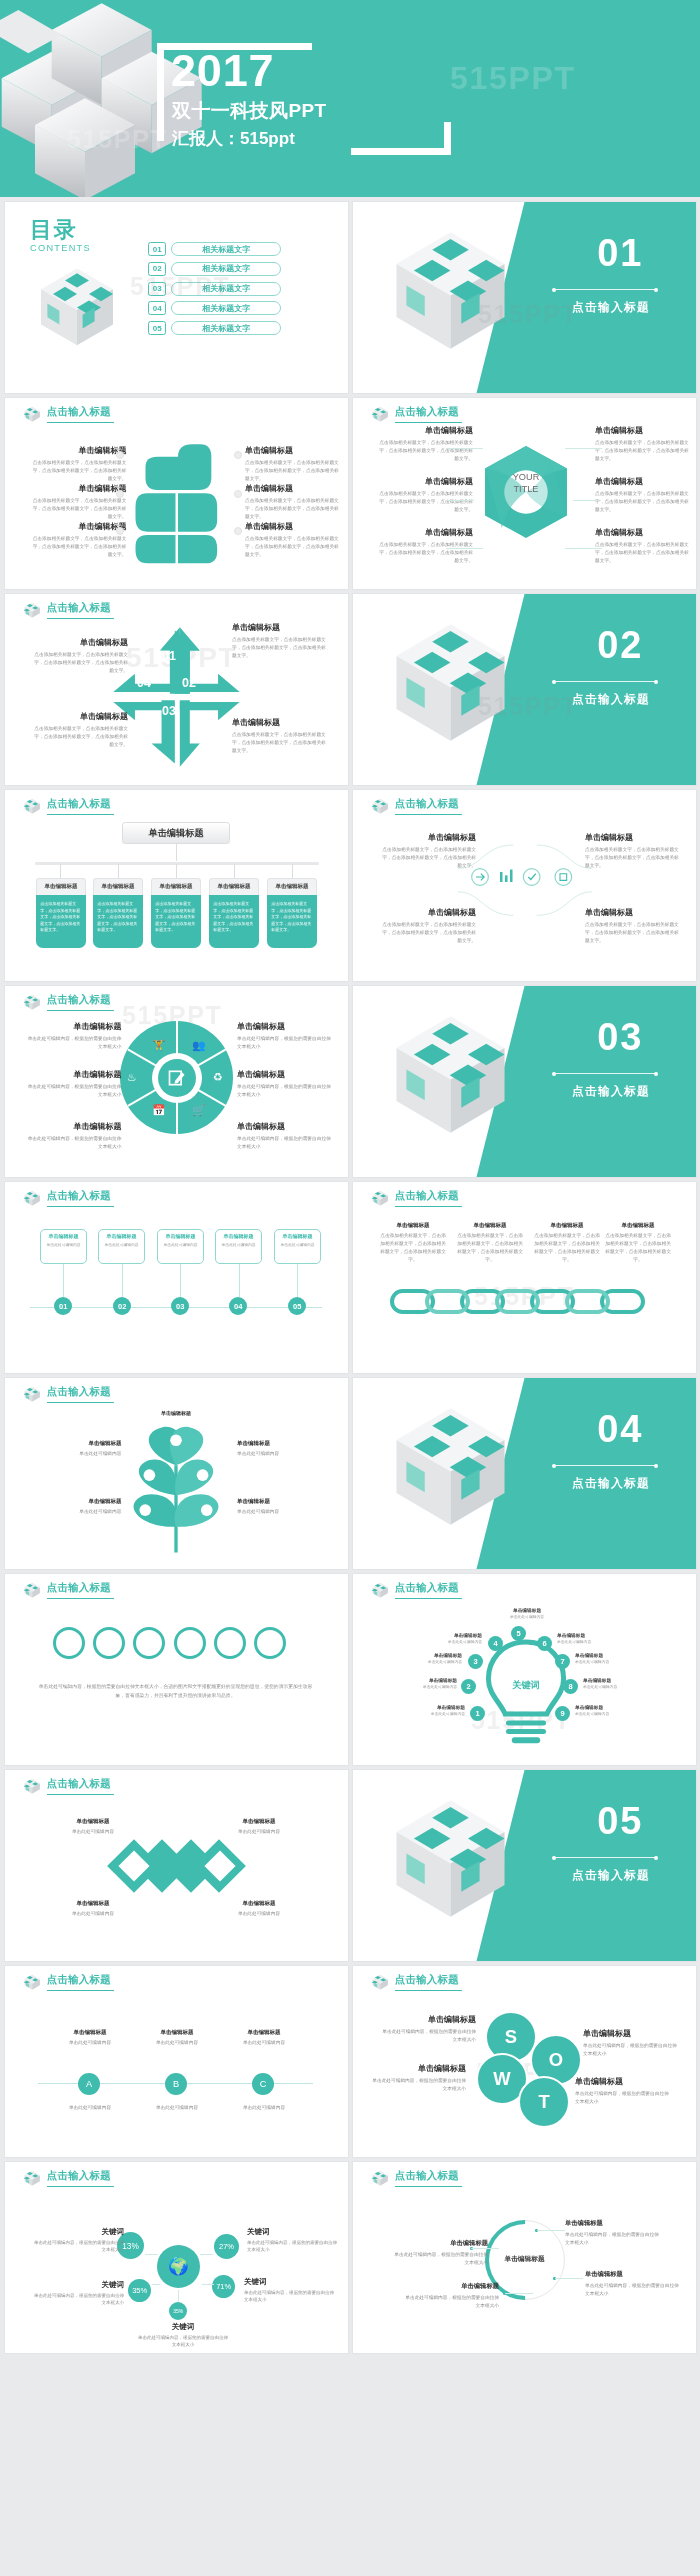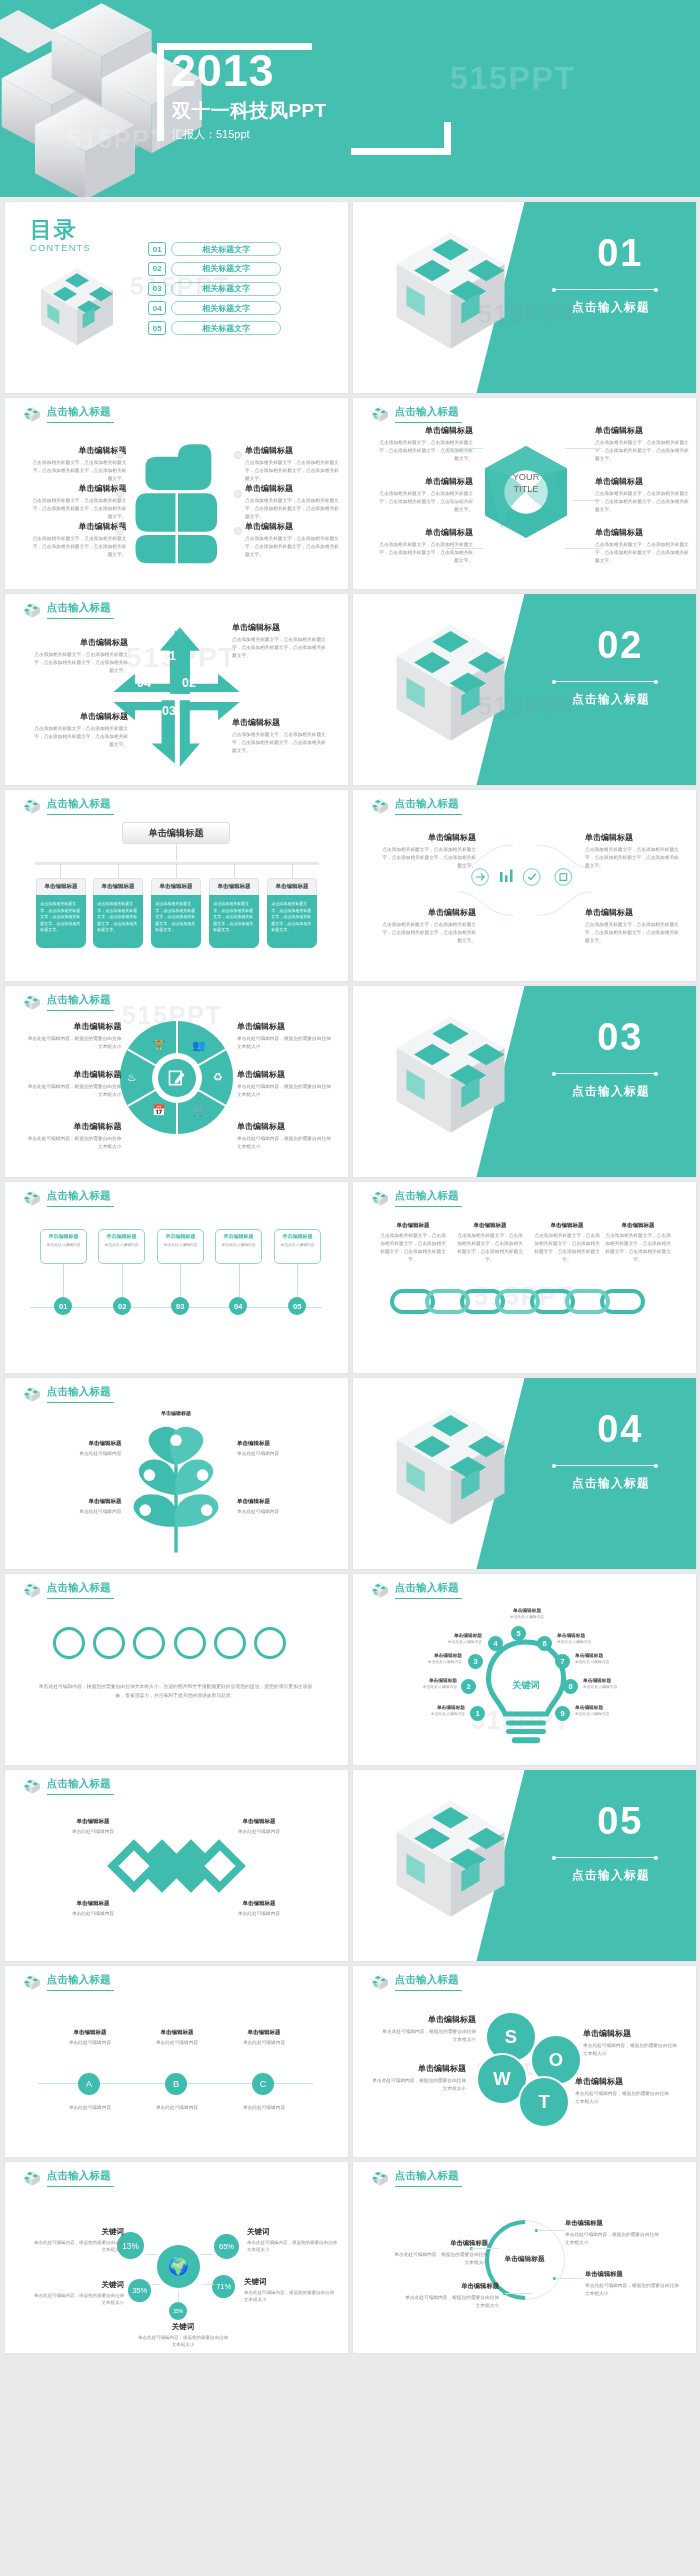--- a/index.html
+++ b/index.html
@@ -41,21 +41,21 @@
     font-size: 45px; font-weight: bold; color: #ffffff;
     letter-spacing: 0.8px; line-height: 1;
   }
   .cover-title {
     position: absolute; left: 172px; top: 98px;
     font-size: 19px; font-weight: bold; color: #ffffff;
     letter-spacing: 0.4px;
   }
   .cover-author {
     position: absolute; left: 172px; top: 127px;
-    font-size: 11px; font-weight: normal; color: #ffffff;
+    font-size: 17px; font-weight: bold; color: #ffffff;
   }
   .wm-cover {
     position: absolute; left: 450px; top: 60px;
     font-size: 32px; font-weight: bold;
     color: rgba(255,255,255,0.18);
     letter-spacing: 1.7px;
   }
   .wm-cover2 {
     position: absolute; left: 67px; top: 125px;
     font-size: 25px; font-weight: bold;
@@ -290,21 +290,21 @@
         <polygon points="60,176 120,144 180,176 120,208" fill="url(#cg1)"></polygon>
         <polygon points="60,176 120,208 120,266 60,234" fill="url(#cg2)"></polygon>
         <polygon points="180,176 120,208 120,266 180,234" fill="#cacdd1"></polygon>
         <polygon points="0,60 40,38 92,68 52,90" fill="#e9ebec"></polygon>
       </g>
     </svg>
     <div class="wm-cover2">515PPT</div>
     <div class="cover-frame"></div>
     <div class="cover-frame2"></div>
     <div class="wm-cover">515PPT</div>
-    <div class="cover-year">2013</div>
+    <div class="cover-year">2017</div>
     <div class="cover-title">双十一科技风PPT</div>
     <div class="cover-author">汇报人：515ppt</div>
   </div>
 
   <div class="grid">
 
     <div class="slide">
       <div class="toc-title">
         <div class="cn">目录</div>
         <div class="en">CONTENTS</div>
@@ -1093,21 +1093,21 @@
           <polygon points="22,8 12,14 12,22 22,16" fill="#cfd2d5"></polygon>
             <polygon points="9,4 13,6 9,8 5,6" fill="#3fbcae"></polygon>
           <polygon points="16,7 20,9 16,11 12,9" fill="#3fbcae"></polygon>
             <polygon points="5,10 9,12 5,14 1,12" fill="#3fbcae"></polygon>
           <polygon points="4,13 8,15 8,19 4,17" fill="#7fd3c7"></polygon>
         </svg>
         <div class="ht">点击输入标题</div>
       </div>
       <div class="kw-c" style="left:152px;top:83px;width:43px;height:43px;font-size:16.7px;">🌍</div>
       <div class="kw-c" style="left:112px;top:70px;width:27px;height:27px;font-size:8.3px;">13%</div>
-      <div class="kw-c" style="left:209px;top:72px;width:25px;height:25px;font-size:7.5px;">65%</div>
+      <div class="kw-c" style="left:209px;top:72px;width:25px;height:25px;font-size:7.5px;">27%</div>
       <div class="kw-c" style="left:207px;top:113px;width:23.4px;height:23.4px;font-size:7.5px;">71%</div>
       <div class="kw-c" style="left:123px;top:117px;width:23.4px;height:23.4px;font-size:7.5px;">35%</div>
       <div class="kw-c" style="left:164px;top:140px;width:18.4px;height:18.4px;font-size:5px;">35%</div>
 
       <div class="cline" style="left:140px;top:92px;width:13.3px;"></div>
       <div class="cline" style="left:195px;top:92px;width:13.3px;"></div>
       <div class="cline" style="left:197px;top:122px;width:11.7px;"></div>
       <div class="cline" style="left:147px;top:122px;width:8.3px;"></div>
       <div class="cline" style="left:173px;top:128px;width:0.8px;height:11.7px;background:#cfe9e4;"></div>
 

